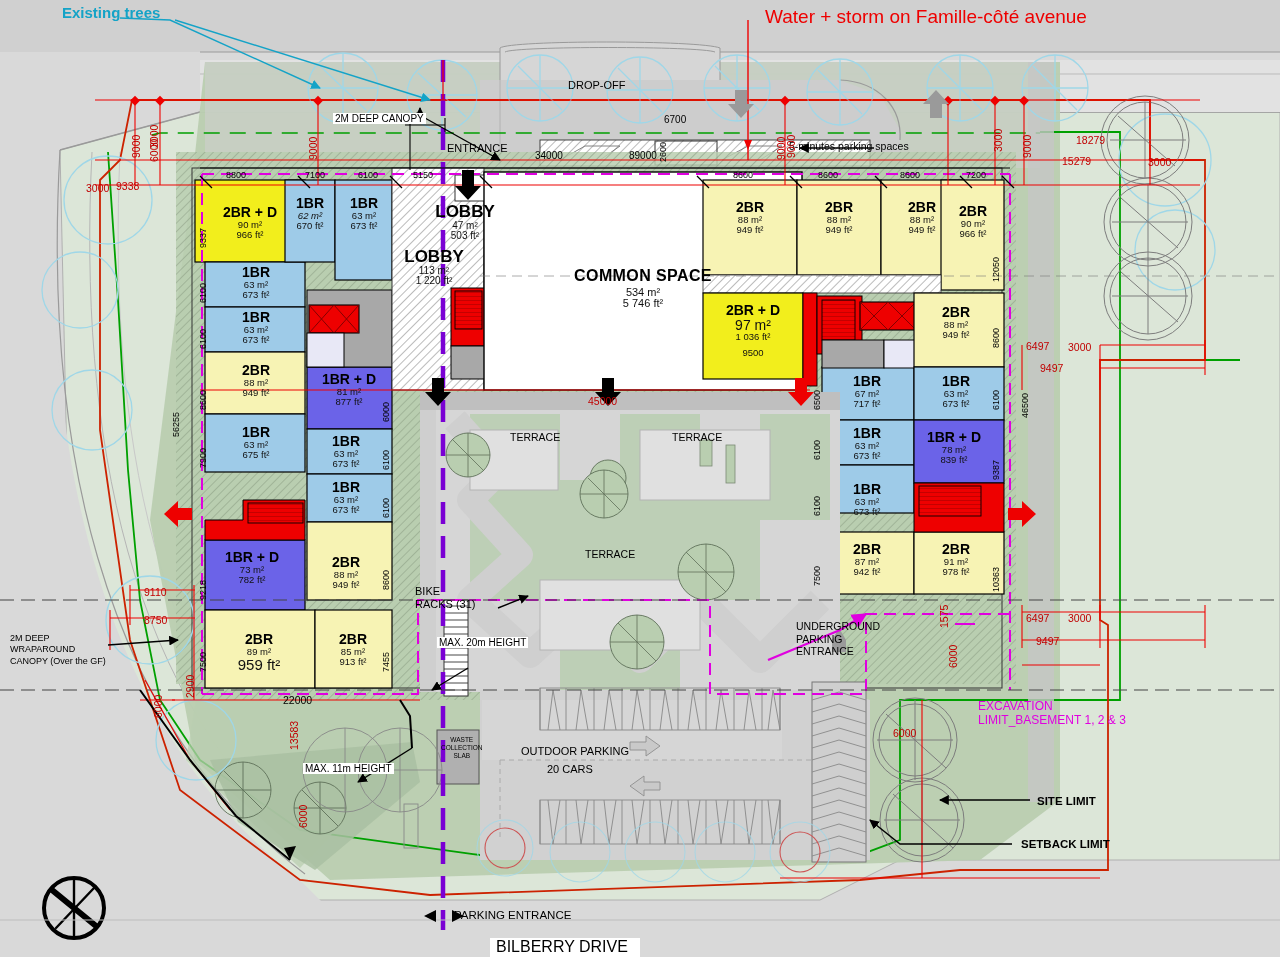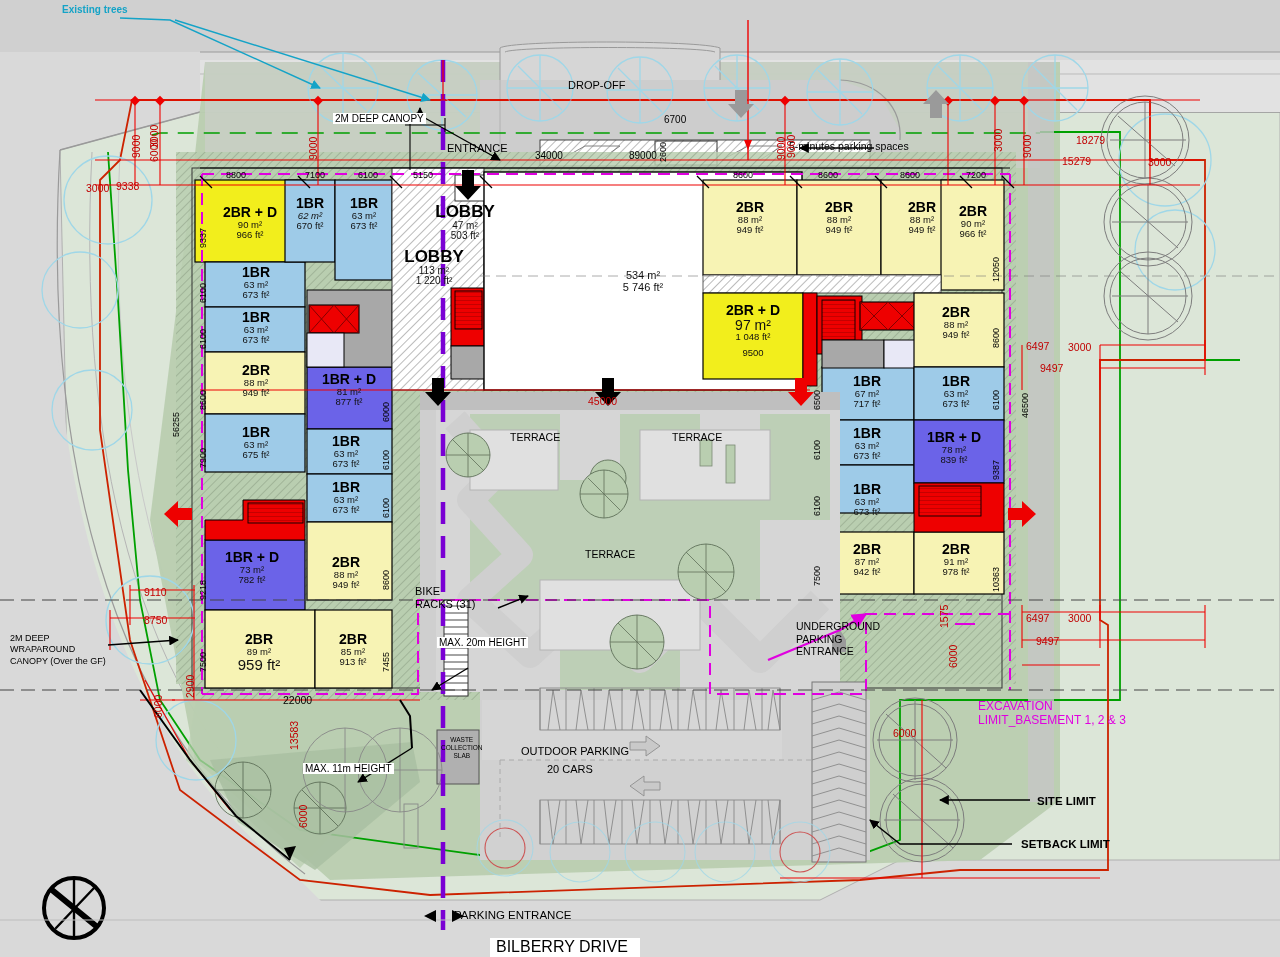--- a/index.html
+++ b/index.html
@@ -17,21 +17,21 @@
   .unit .t{font-weight:bold;color:#000;}
   .unit .s{color:#111;}
 
   .dim{position:absolute;color:#000;font-size:9px;white-space:nowrap;}
   .dimr{position:absolute;color:#c00000;font-size:10.5px;white-space:nowrap;}
   .dimv{position:absolute;color:#000;font-size:9px;white-space:nowrap;transform:rotate(-90deg);transform-origin:left top;}
   .dimrv{position:absolute;color:#c00000;font-size:10.5px;white-space:nowrap;transform:rotate(-90deg);transform-origin:left top;}
 
   .note{position:absolute;font-size:11px;color:#000;white-space:nowrap;}
   .noteBox{position:absolute;font-size:10px;color:#000;background:#fff;padding:0 2px;white-space:nowrap;}
-  .cyan{color:#14a3c7;font-weight:bold;font-size:10px;}
+  .cyan{color:#14a3c7;font-weight:bold;font-size:15px;}
   .redttl{color:#ee0000;font-size:19px;white-space:nowrap;}
   .magenta{color:#e000e0;font-size:12px;white-space:nowrap;line-height:1.15;}
   .bold{font-weight:bold;}
 </style>
 </head>
 <body>
 
 <div id="stage">
 
 <svg id="plan" viewBox="0 0 1280 957">
@@ -464,38 +464,40 @@
   <rect x="490" y="938" width="150" height="19" fill="#ffffff"></rect>
   <path d="M0,920 L1280,920" stroke="#bdbdbd" stroke-width="1.2"></path>
   <path d="M420,902 L440,902" stroke="#000" stroke-width="0"></path>
   <g fill="#000">
     <path d="M436,910 L424,916 L436,922 Z"></path>
     <path d="M452,910 L464,916 L452,922 Z"></path>
   </g>
 </svg>
 
 <div class="lbl cyan" style="left:62px;top:4px;">Existing trees</div>
+<div class="lbl redttl" style="left:765px;top:6px;">Water + storm on Famille-côté avenue</div>
 
 <div class="note" style="left:568px;top:79px;">DROP-OFF</div>
 <div class="note" style="left:447px;top:142px;">ENTRANCE</div>
 <div class="noteBox" style="left:333px;top:113px;">2M DEEP CANOPY</div>
 <div class="note" style="left:789px;top:140px;font-size:10.5px;">5-minutes parking spaces</div>
 
 <div class="unit" style="left:430px;top:203px;width:70px;">
   <div class="t" style="font-size:17px;">LOBBY</div>
   <div class="s" style="font-size:10px;">47 m²</div>
   <div class="s" style="font-size:10px;">503 ft²</div>
 </div>
 <div class="unit" style="left:396px;top:248px;width:76px;">
   <div class="t" style="font-size:17px;">LOBBY</div>
   <div class="s" style="font-size:10px;">113 m²</div>
   <div class="s" style="font-size:10px;">1 220 ft²</div>
 </div>
 
 <div class="unit" style="left:484px;top:268px;width:318px;">
+  <div class="t" style="font-size:16px;letter-spacing:.4px;">COMMON SPACE</div>
   <div class="s" style="font-size:11px;margin-top:2px;">534 m²</div>
   <div class="s" style="font-size:11px;">5 746 ft²</div>
 </div>
 
 <div class="unit" style="left:196px;top:205px;width:108px;">
   <div class="t" style="font-size:14px;">2BR + D</div>
   <div class="s" style="font-size:9.5px;">90 m²</div>
   <div class="s" style="font-size:9.5px;">966 ft²</div>
 </div>
 <div class="unit" style="left:210px;top:265px;width:92px;">
@@ -583,21 +585,21 @@
 </div>
 <div class="unit" style="left:942px;top:204px;width:62px;">
   <div class="t" style="font-size:14px;">2BR</div>
   <div class="s" style="font-size:9.5px;">90 m²</div>
   <div class="s" style="font-size:9.5px;">966 ft²</div>
 </div>
 
 <div class="unit" style="left:704px;top:303px;width:98px;">
   <div class="t" style="font-size:14px;">2BR + D</div>
   <div class="s" style="font-size:14px;">97 m²</div>
-  <div class="s" style="font-size:9.5px;">1 048 ft²</div>
+  <div class="s" style="font-size:9.5px;">1 036 ft²</div>
   <div class="s" style="font-size:9.5px;margin-top:6px;">9500</div>
 </div>
 <div class="unit" style="left:824px;top:374px;width:86px;">
   <div class="t" style="font-size:14px;">1BR</div>
   <div class="s" style="font-size:9.5px;">67 m²</div>
   <div class="s" style="font-size:9.5px;">717 ft²</div>
 </div>
 <div class="unit" style="left:824px;top:426px;width:86px;">
   <div class="t" style="font-size:14px;">1BR</div>
   <div class="s" style="font-size:9.5px;">63 m²</div>

